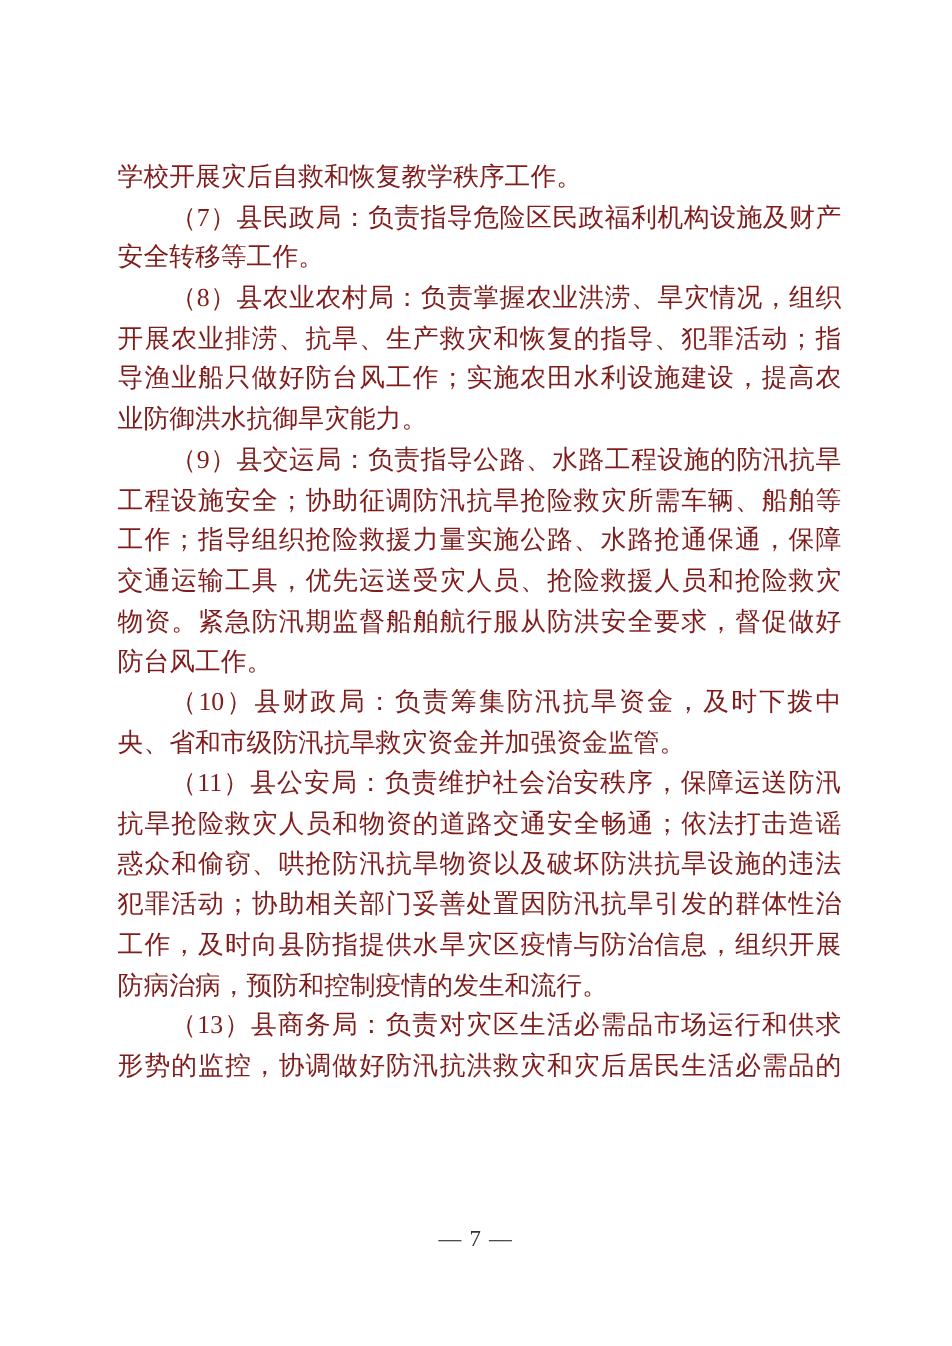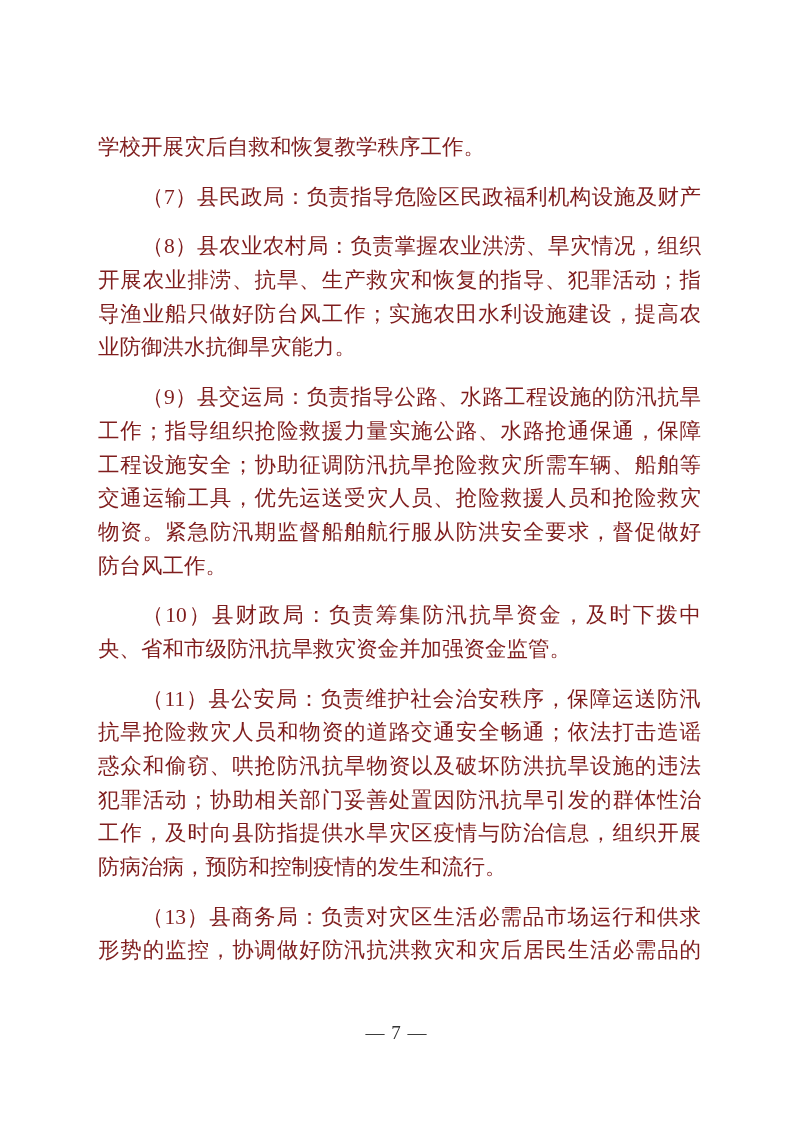--- a/index.html
+++ b/index.html
@@ -34,47 +34,47 @@
     color: #7f1d1d;
     text-align: left;
   }
   .line.justify {
     text-align: justify;
     text-align-last: justify;
     text-justify: inter-character;
   }
   .line.indent {
     padding-left: 44px;
-    margin-top: 16px;
   }
   .page-number {
     position: absolute;
     left: 0;
     top: 1022px;
     width: 793px;
     text-align: center;
     font-size: 19px;
     color: #333333;
     letter-spacing: 1px;
   }
 </style>
 </head>
 <body>
 
 <div class="page">
   <div class="body-text">
       <div class="line">学校开展灾后自救和恢复教学秩序工作。</div>
       <div class="line justify indent">（7）县民政局：负责指导危险区民政福利机构设施及财产</div>
+      <div class="line">安全转移等工作。</div>
       <div class="line justify indent">（8）县农业农村局：负责掌握农业洪涝、旱灾情况，组织</div>
       <div class="line justify">开展农业排涝、抗旱、生产救灾和恢复的指导、犯罪活动；指</div>
       <div class="line justify">导渔业船只做好防台风工作；实施农田水利设施建设，提高农</div>
       <div class="line">业防御洪水抗御旱灾能力。</div>
       <div class="line justify indent">（9）县交运局：负责指导公路、水路工程设施的防汛抗旱</div>
+      <div class="line justify">工程设施安全；协助征调防汛抗旱抢险救灾所需车辆、船舶等</div>
       <div class="line justify">工作；指导组织抢险救援力量实施公路、水路抢通保通，保障</div>
-      <div class="line justify">工程设施安全；协助征调防汛抗旱抢险救灾所需车辆、船舶等</div>
       <div class="line justify">交通运输工具，优先运送受灾人员、抢险救援人员和抢险救灾</div>
       <div class="line justify">物资。紧急防汛期监督船舶航行服从防洪安全要求，督促做好</div>
       <div class="line">防台风工作。</div>
       <div class="line justify indent">（10）县财政局：负责筹集防汛抗旱资金，及时下拨中</div>
       <div class="line">央、省和市级防汛抗旱救灾资金并加强资金监管。</div>
       <div class="line justify indent">（11）县公安局：负责维护社会治安秩序，保障运送防汛</div>
       <div class="line justify">抗旱抢险救灾人员和物资的道路交通安全畅通；依法打击造谣</div>
       <div class="line justify">惑众和偷窃、哄抢防汛抗旱物资以及破坏防洪抗旱设施的违法</div>
       <div class="line justify">犯罪活动；协助相关部门妥善处置因防汛抗旱引发的群体性治</div>
       <div class="line justify">工作，及时向县防指提供水旱灾区疫情与防治信息，组织开展</div>

